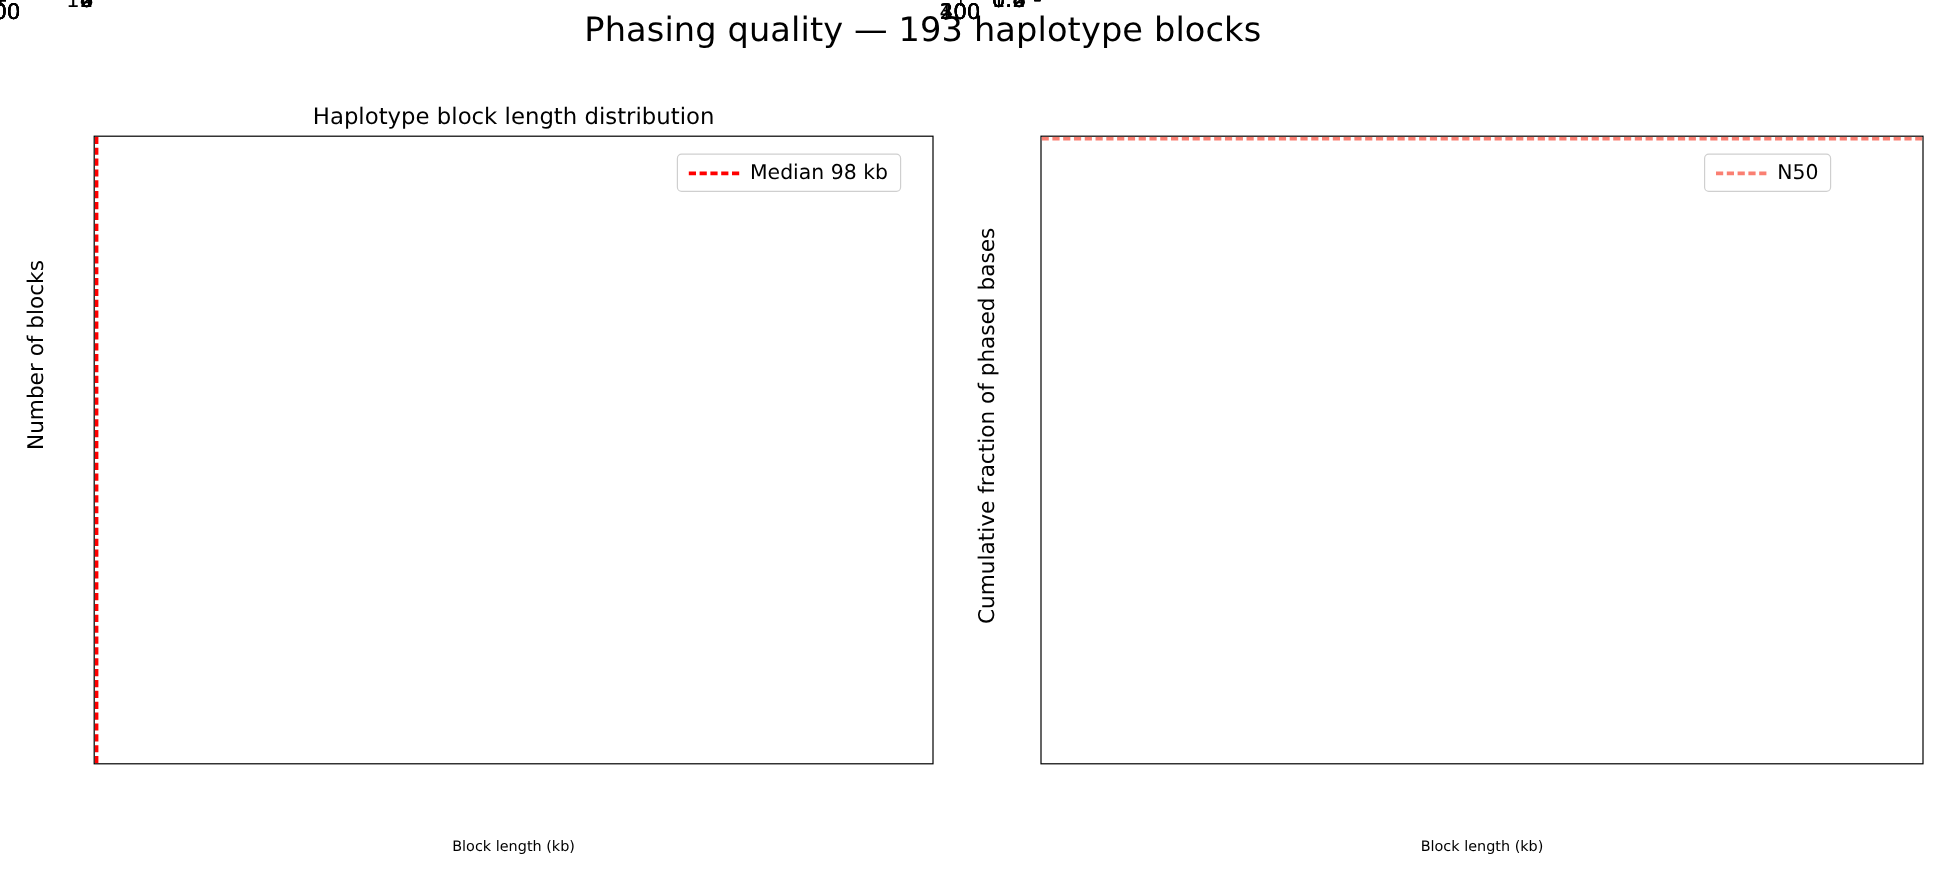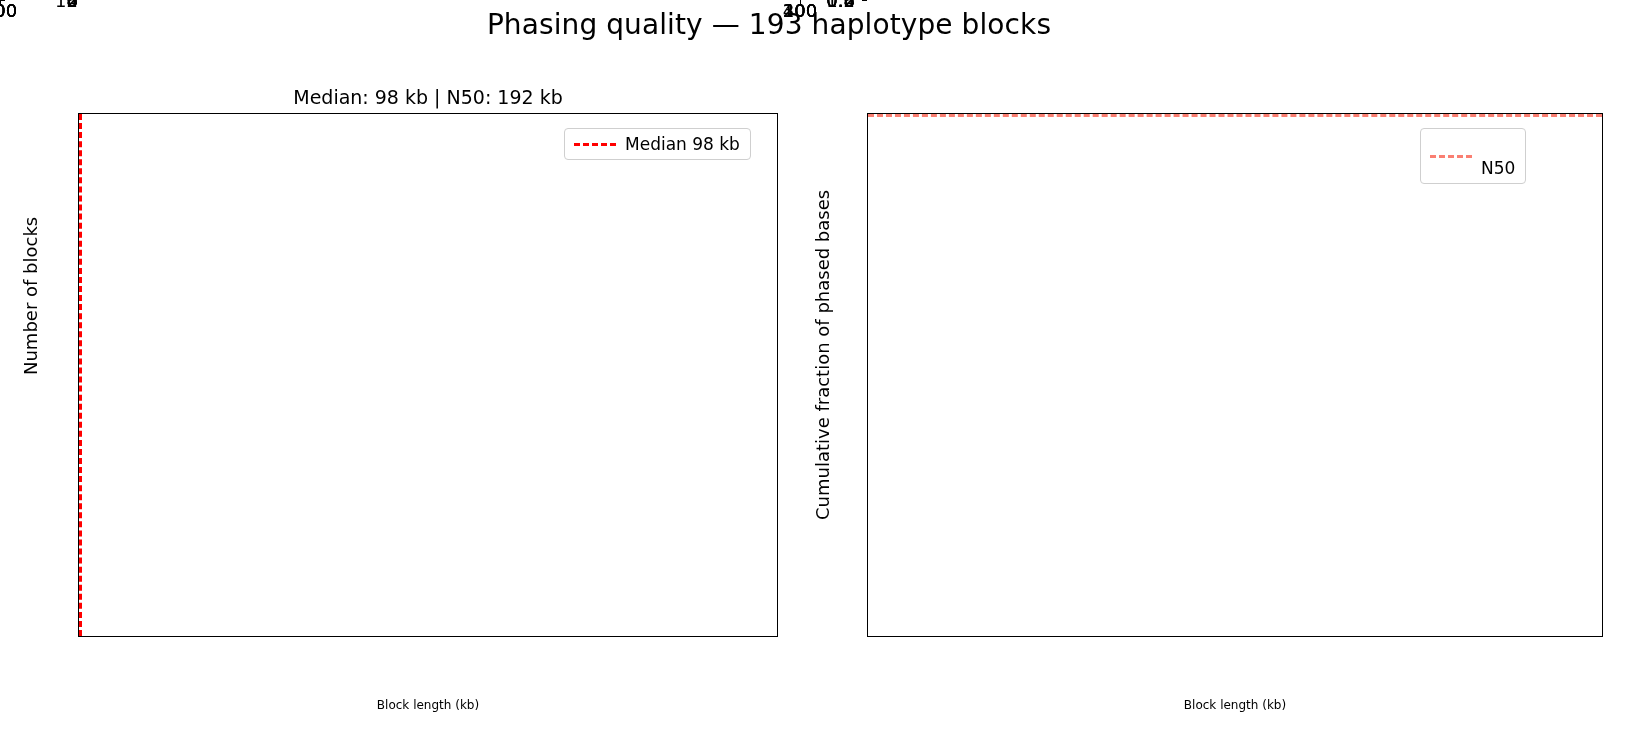--- a/index.html
+++ b/index.html
@@ -54,20 +54,21 @@
 </head>
 <body>
 
 <div id="root">
 
   <div class="suptitle">Phasing quality — 193 haplotype blocks</div>
 
   <div class="panel" id="panel-left">
 
     <div class="ax-title" id="title-left" style="left:78px;top:58px;width:700px;">
+      <div>Haplotype block length distribution</div>
       <div>Median: 98 kb  |  N50: 192 kb</div>
     </div>
 
     <div class="frame" id="frame-left">
       <div class="plotclip" id="hist-layer">
           <div class="bar" style="background: rgb(148, 103, 189);"></div>
           <div class="bar" style="background: rgb(148, 103, 189);"></div>
           <div class="bar" style="background: rgb(148, 103, 189);"></div>
           <div class="bar" style="background: rgb(148, 103, 189);"></div>
           <div class="bar" style="background: rgb(148, 103, 189);"></div>
@@ -158,17 +159,17 @@
         <div class="ticklabel-y" style="left: -23px; width: 78px;">0.8</div>
         <div class="tick-y" style="left: 62px;"></div>
         <div class="ticklabel-y" style="left: -23px; width: 78px;">1.0</div>
       </div>
 
     <div class="axlabel-x" id="xlab-right" style="left:67px;top:698px;width:736px;">Block length (kb)</div>
     <div class="axlabel-y" id="ylab-right" style="left:12px;top:520px;">Cumulative fraction of phased bases</div>
 
     <div class="legend" id="legend-right" style="left:620px;top:128px;color:#fa7f72;">
       <span class="dashline"></span>
-      <span style="color:#000;margin-top:24px;">N50</span>
+      <span style="color:#000;">N50</span>
     </div>
   </div>
 
 </div>
 
 </body></html>

